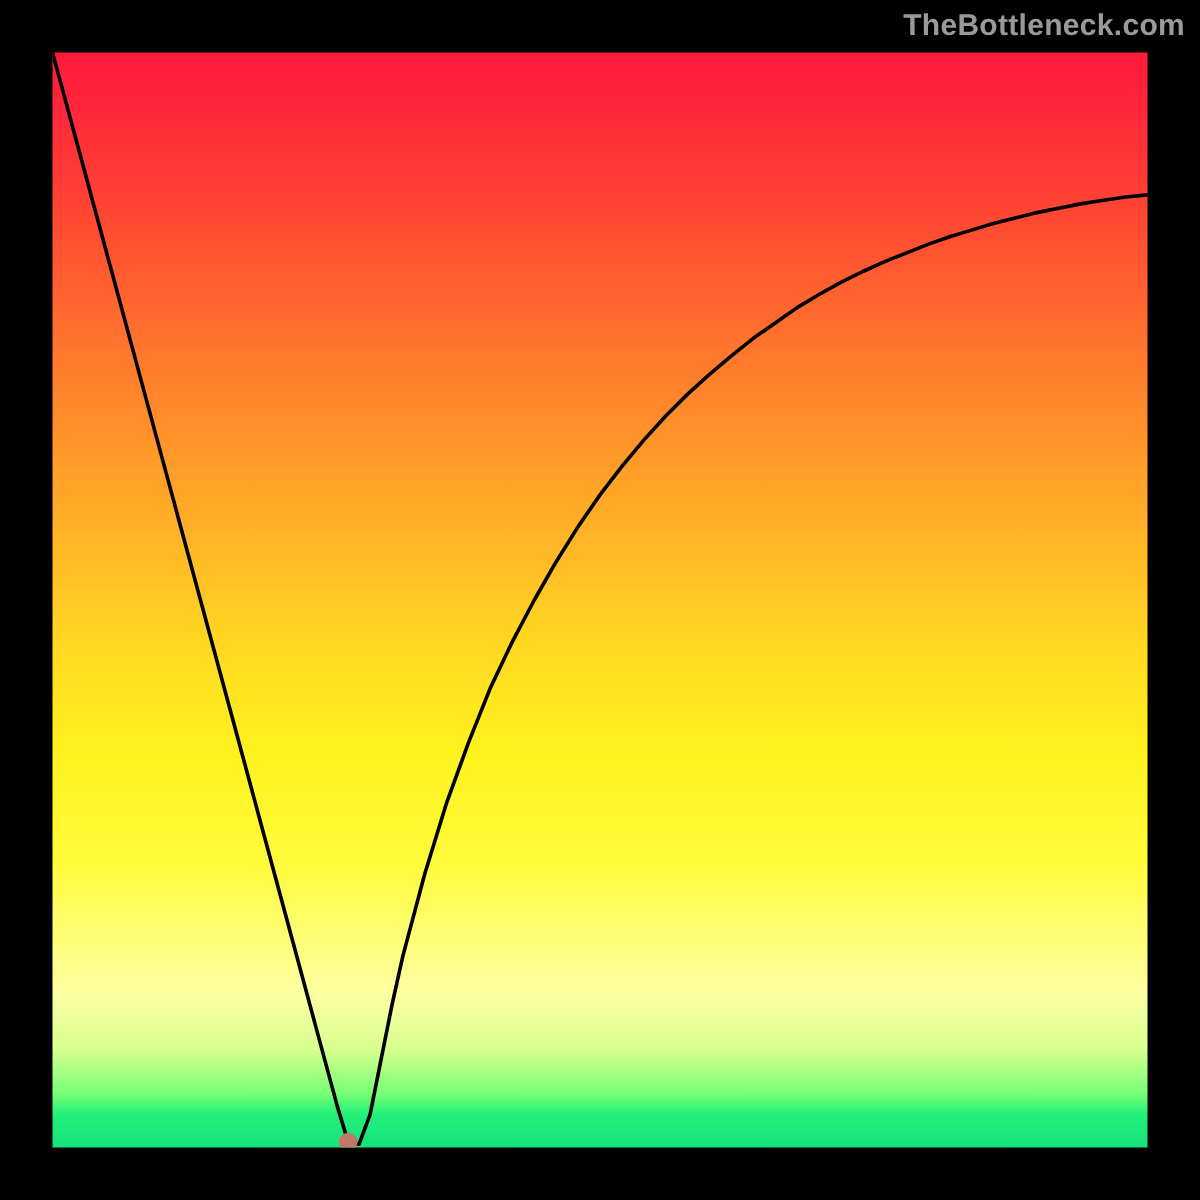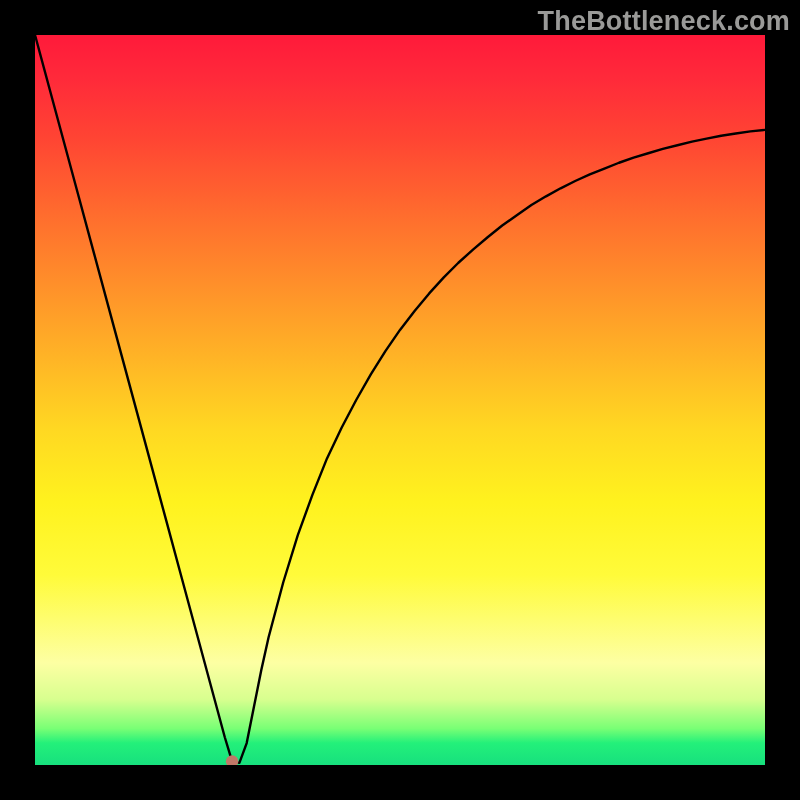--- a/index.html
+++ b/index.html
@@ -56,21 +56,21 @@
     stroke-linejoin: round;
     stroke-linecap: round;
   }
   .min-dot {
     fill: #c07868;
   }
   .watermark {
     position: absolute;
     top: 6px;
     right: 10px;
-    font-size: 27px;
+    font-size: 20px;
     font-weight: 600;
     color: #9a9a98;
     letter-spacing: 0.2px;
     user-select: none;
     font-family: Arial, Helvetica, sans-serif;
   }
 </style>
 </head>
 <body>
 

